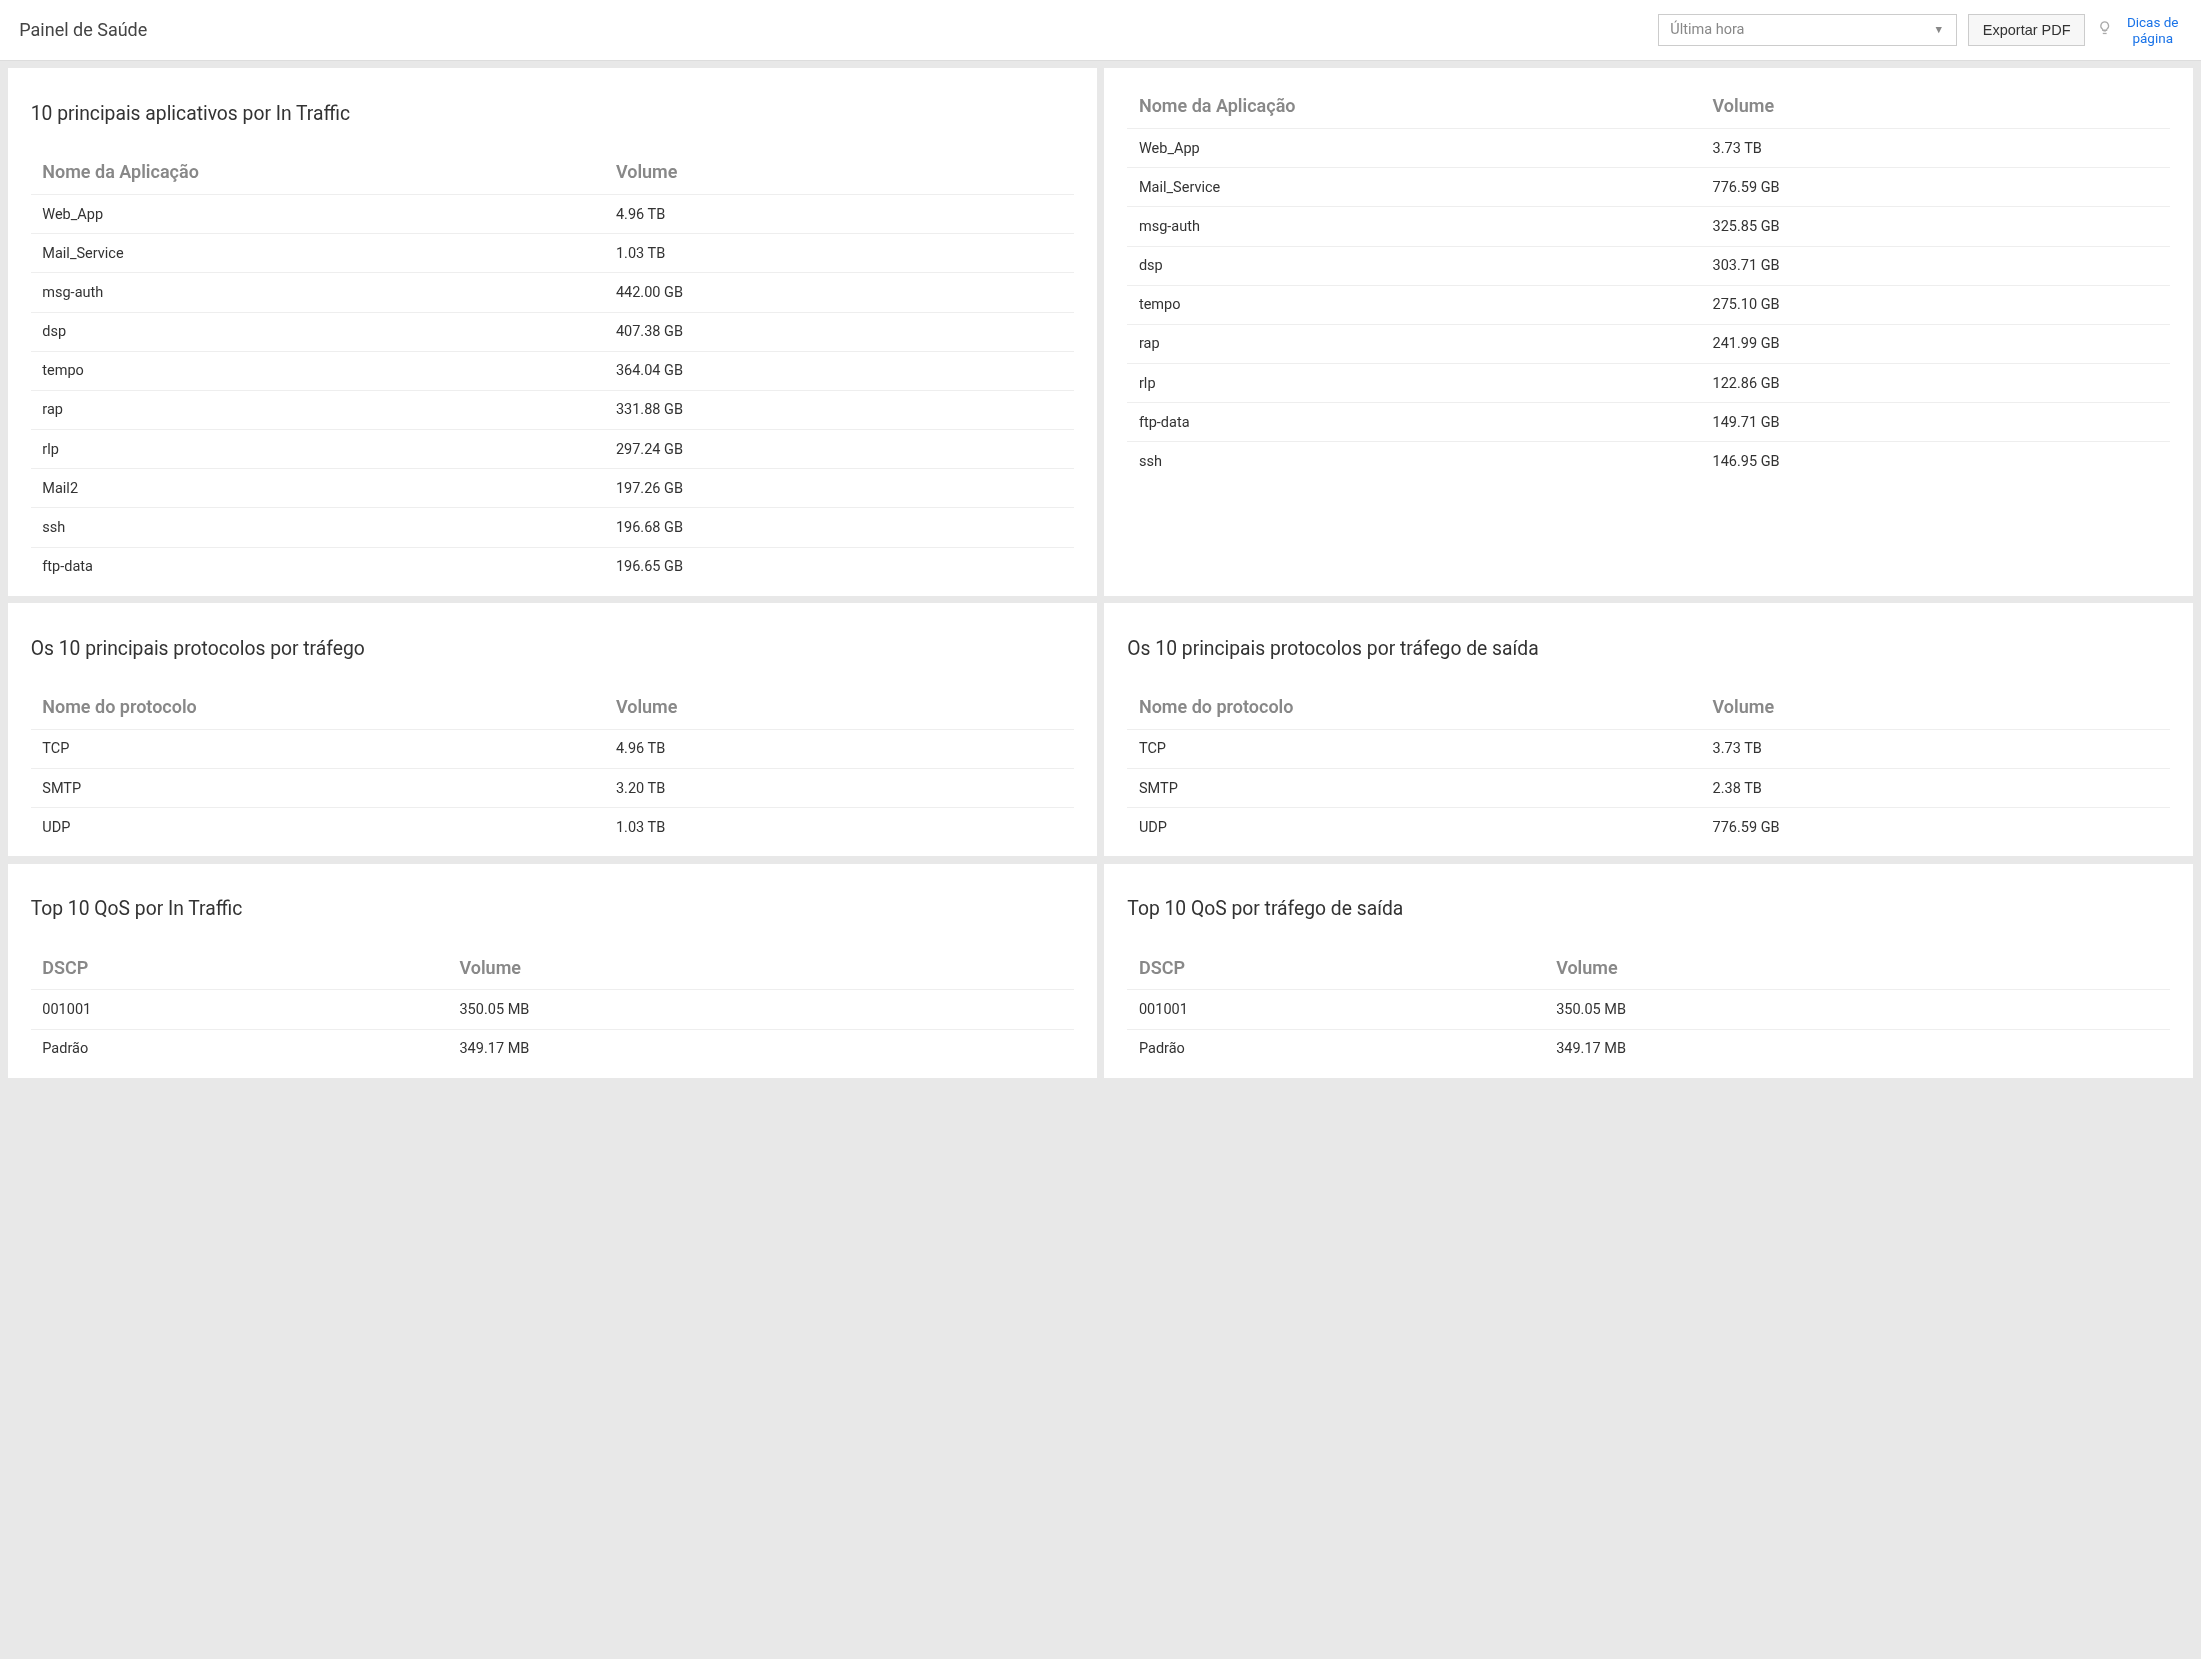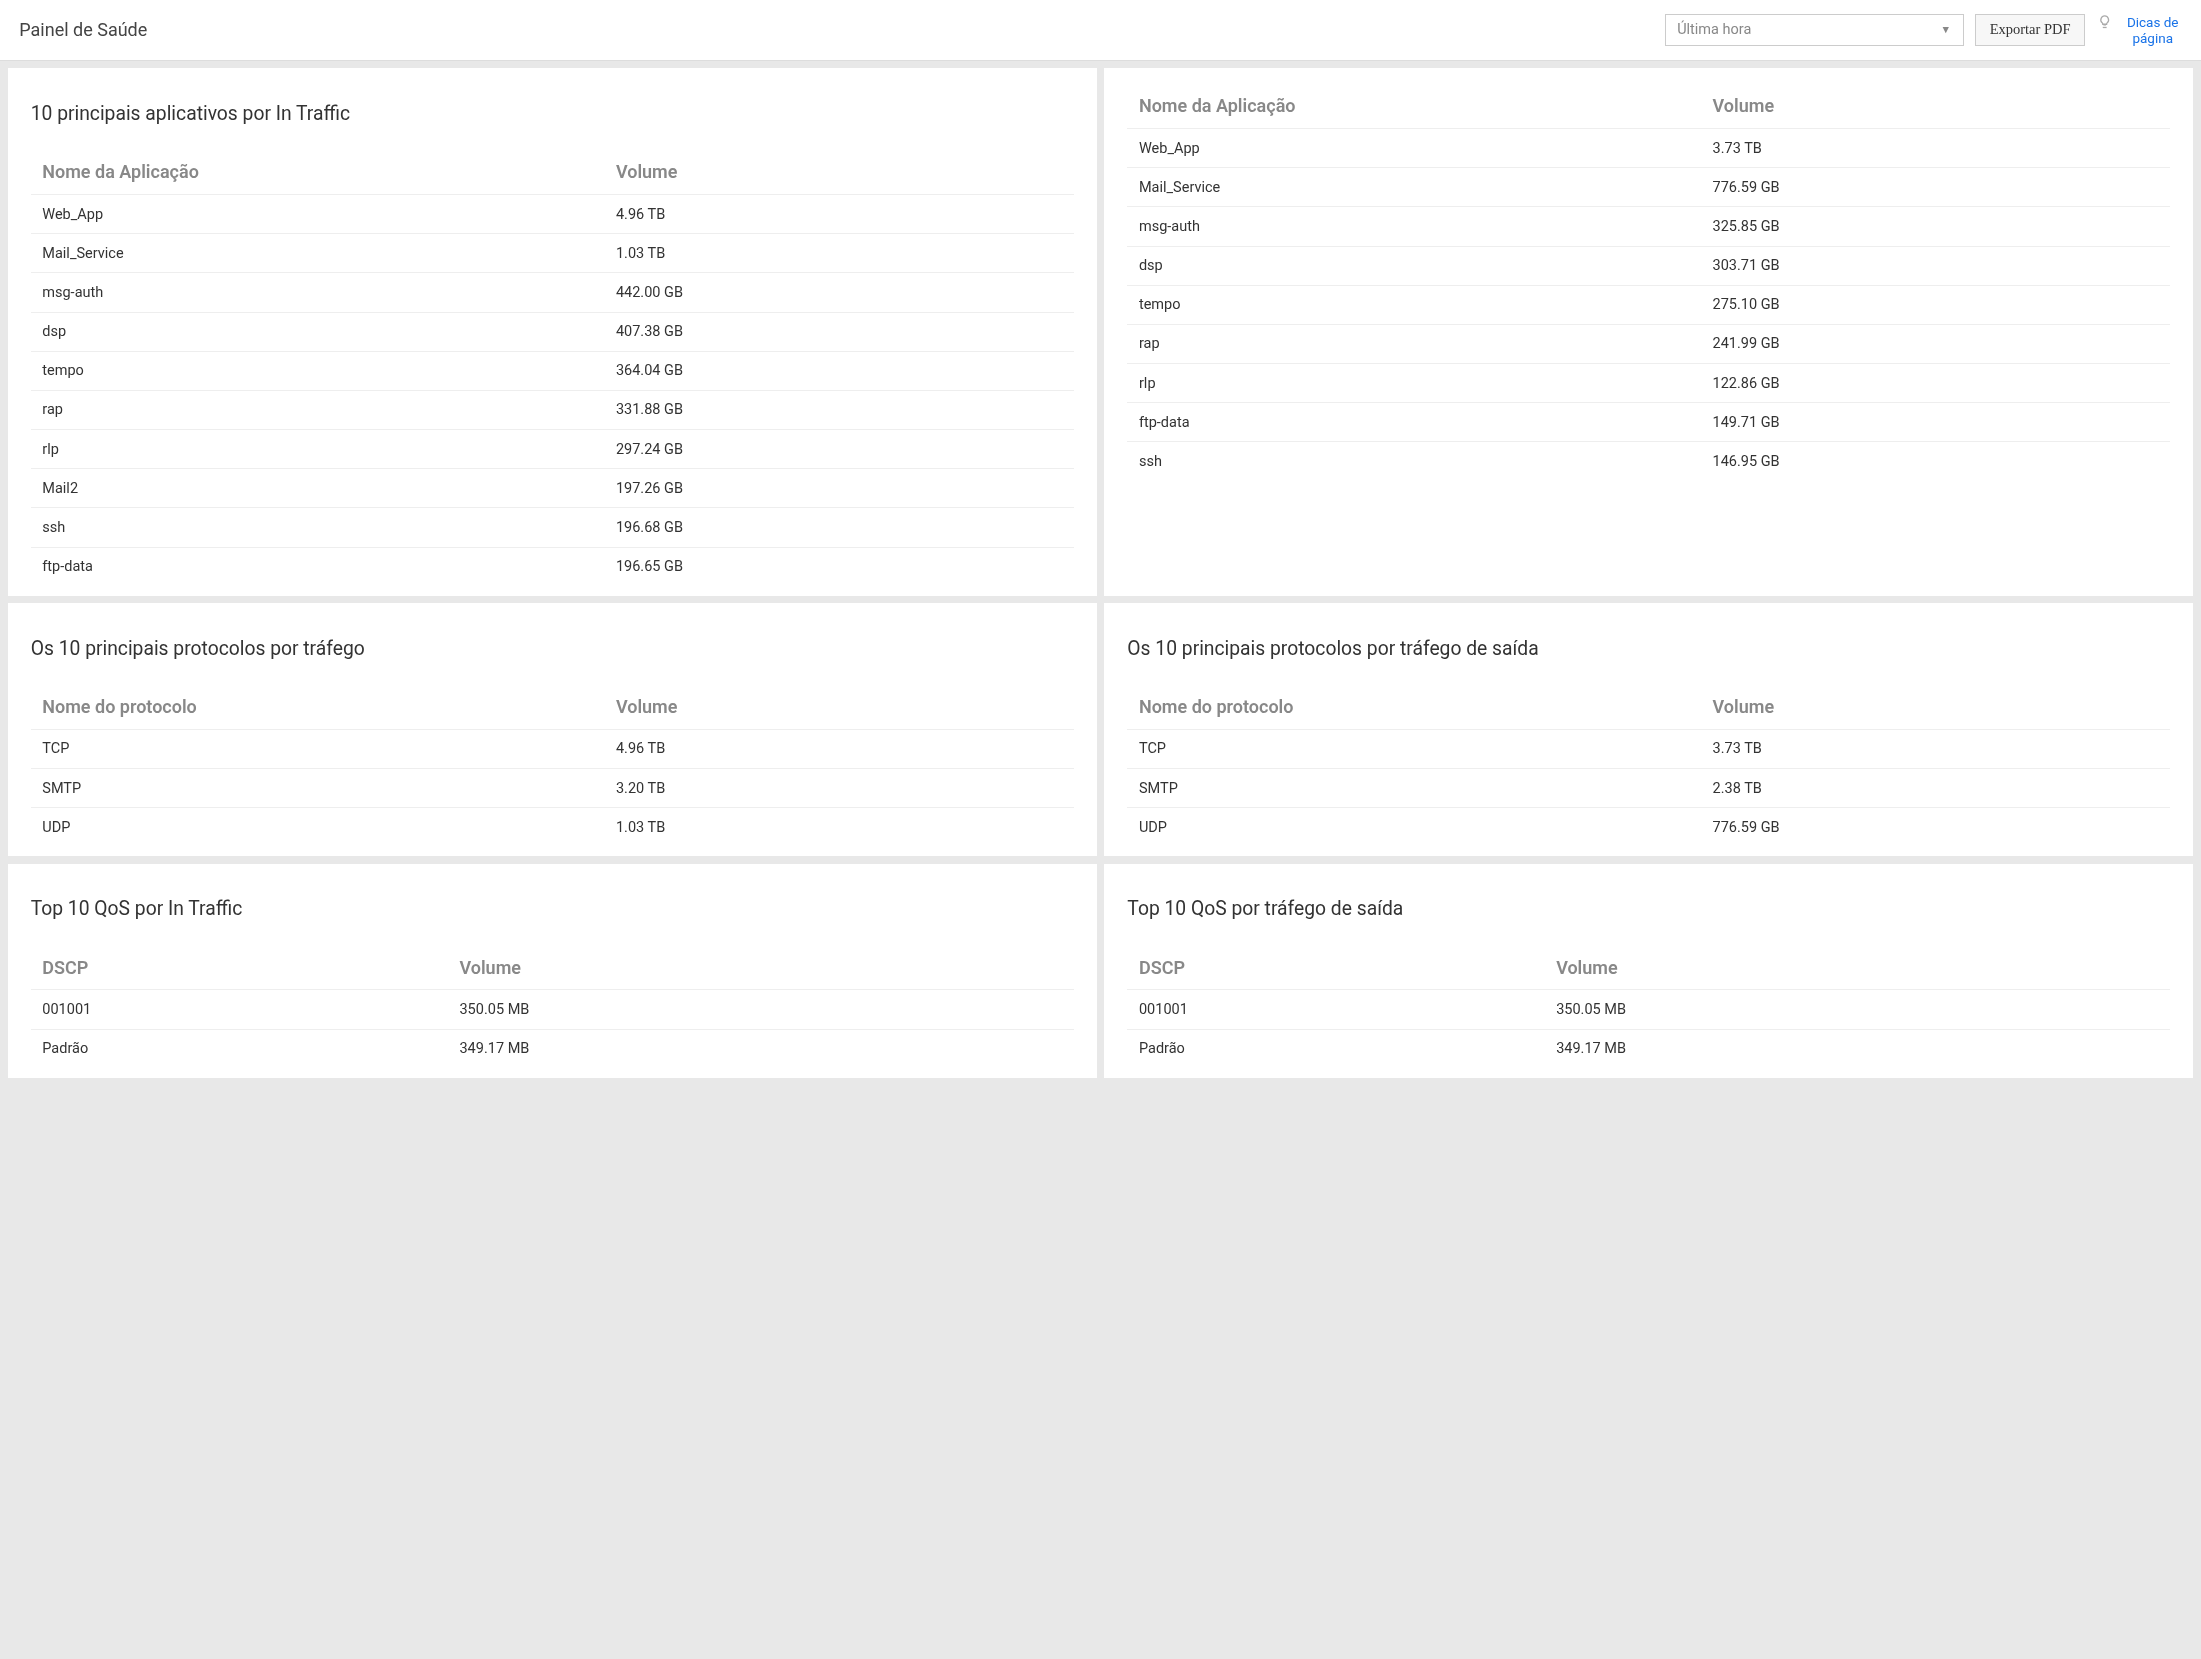--- a/index.html
+++ b/index.html
@@ -21,21 +21,21 @@
       justify-content: space-between;
       border-bottom: 1px solid #ddd;
     }
     .page-title {
       font-size: 18px;
       font-weight: 400;
       color: #444;
     }
     .header-right {
       display: flex;
-      align-items: flex-start;
+      align-items: center;
       gap: 11.6px;
     }
     .time-select {
       border: 1px solid #ccc;
       padding: 6.8px 11.6px;
       font-size: 14.5px;
       color: #888;
       background: #fff;
       width: 299px;
       display: flex;
@@ -47,21 +47,20 @@
       color: #888;
       font-size: 10.6px;
     }
     .export-btn {
       border: 1px solid #ccc;
       background: #f7f7f7;
       padding: 6.8px 13.5px;
       font-size: 14.5px;
       color: #333;
       cursor: pointer;
-      font-family: Liberation Serif, serif;
     }
     .lightbulb-icon {
       color: #aaa;
       font-size: 15.4px;
       cursor: pointer;
     }
     .tips-link {
       color: #1a73e8;
       font-size: 13.5px;
       text-align: center;

